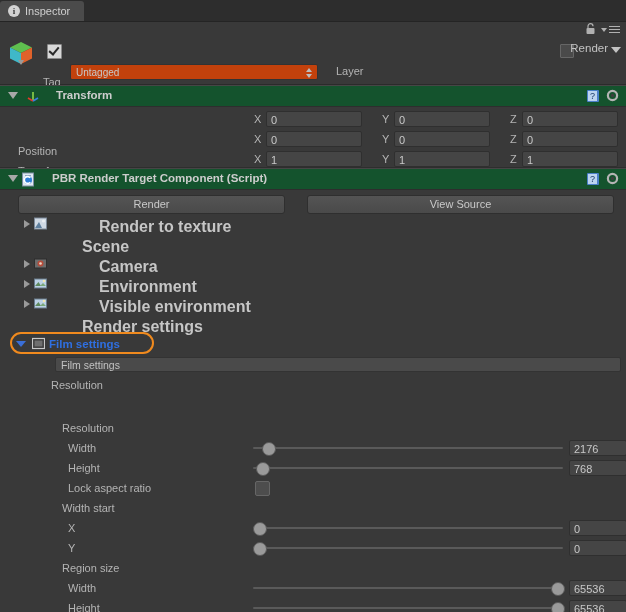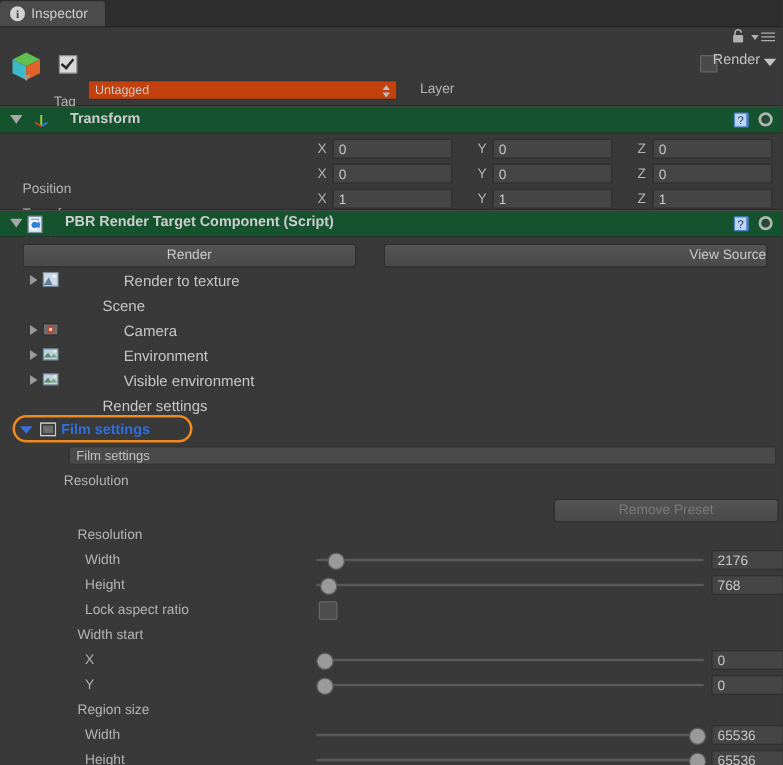--- a/index.html
+++ b/index.html
@@ -275,22 +275,22 @@
     border-radius: 3px;
     color: #c9c9c9;
     font-size: 11px;
     line-height: 17px;
     text-align: center;
   }
   .btn.disabled { color: #7a7a7a; }
 
   .tree-row {
     position: absolute;
-    font-size: 12px;
-    font-weight: normal;
+    font-size: 16px;
+    font-weight: bold;
     color: #c6c6c6;
     padding-left: 48px;
   }
   .tri {
     position: absolute;
     width: 0; height: 0;
     border-top: 4px solid transparent;
     border-bottom: 4px solid transparent;
     border-left: 6px solid #9a9a9a;
   }
@@ -504,21 +504,21 @@
     <span class="comp-gear">
       <svg width="14" height="14" viewBox="0 0 14 14">
         <circle cx="6.5" cy="6.5" r="4.6" fill="none" stroke="#b4b4b4" stroke-width="2.2"></circle>
         <circle cx="6.5" cy="6.5" r="1.7" fill="#3e3e3e"></circle>
       </svg>
     </span>
   </div>
 
   <div class="script-body" id="script-body" style="height:435px">
       <div class="btn" style="left: 18px; top: 5px; width: 265px;">Render</div>
-      <div class="btn" style="left: 307px; top: 5px; width: 305px; text-align: right;">View Source</div>
+      <div class="btn" style="left: 307px; top: 5px; width: 305px;">View Source</div>
       <span class="tri" style="left: 24px; top: 30px;"></span>
       <span class="ticon" style="left: 34px; top: 27px;"><svg width="13" height="13" viewBox="0 0 13 13">
           <rect x="0.5" y="1" width="12" height="11" fill="#cfd9e4" stroke="#7d8a99"></rect>
           <polygon points="1,11 5,5 8,11" fill="#5e7f9e"></polygon>
           <circle cx="9.5" cy="4" r="1.6" fill="#eaeef3"></circle>
         </svg></span>
       <span class="tree-row" style="left: 51px; top: 28px;">Render to texture</span>
       <span class="tree-row" style="left: 34px; top: 48px;">Scene</span>
       <span class="tri" style="left: 24px; top: 70px;"></span>
       <span class="ticon" style="left: 34px; top: 67px;"><svg width="13" height="13" viewBox="0 0 13 13">
@@ -546,21 +546,20 @@
       <span class="tree-row" style="left: 34px; top: 128px;">Render settings</span>
       <span class="tri down" style="left: 16px; top: 151px;"></span>
       <span class="ticon" style="left: 32px; top: 147px;"><svg width="13" height="13" viewBox="0 0 13 13">
           <rect x="0.5" y="1.5" width="12" height="10" fill="none" stroke="#c8c8c8" stroke-width="1.2"></rect>
           <rect x="2.5" y="3.5" width="8" height="6" fill="#6f6f6f"></rect>
         </svg></span>
       <span class="film-hl" style="left: 49px; top: 148px; color: rgb(47, 111, 224);">Film settings</span>
       <span class="annot-oval" style="left: 10px; top: 142px; width: 140px; height: 18px; border-color: rgb(240, 138, 30);"></span>
       <div class="subhdr" style="left: 55px; top: 167px; width: 566px;"><span>Film settings</span><span class="arrows"><i class="up"></i><i class="dn"></i></span></div>
       <span class="prop-label" style="left: 51px; top: 189px;">Resolution</span>
-      <div class="btn disabled" style="left: 443px; top: 209px; width: 178px;">Remove Preset</div>
       <span class="group-label" style="left: 62px; top: 232px;">Resolution</span>
       <span class="prop-label" style="left: 68px; top: 252px;">Width</span>
       <div class="slider" style="left: 253px; top: 251px; width: 310px;">
         <div class="track"></div>
         <div class="knob" style="left: 8.94px;"></div>
       </div>
       <div class="valfield" style="left: 569px; top: 250px;">2176</div>
       <span class="prop-label" style="left: 68px; top: 272px;">Height</span>
       <div class="slider" style="left: 253px; top: 271px; width: 310px;">
         <div class="track"></div>

